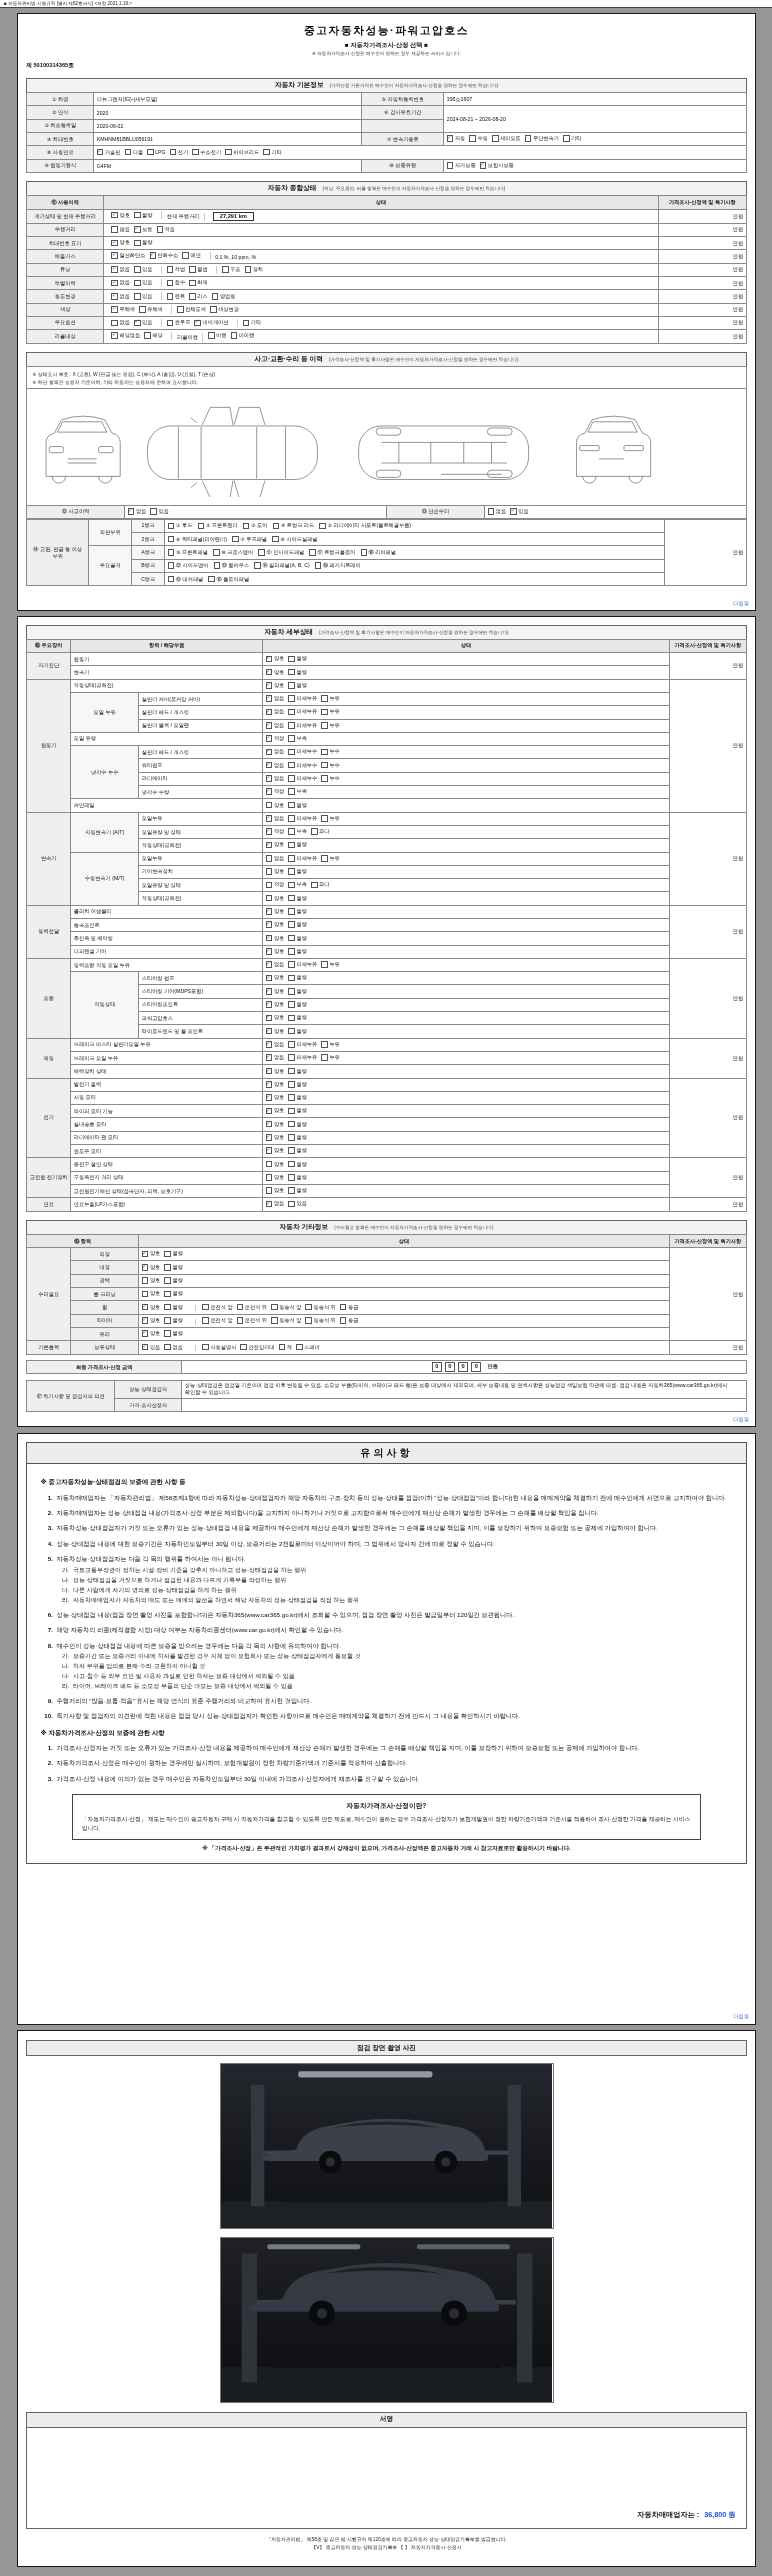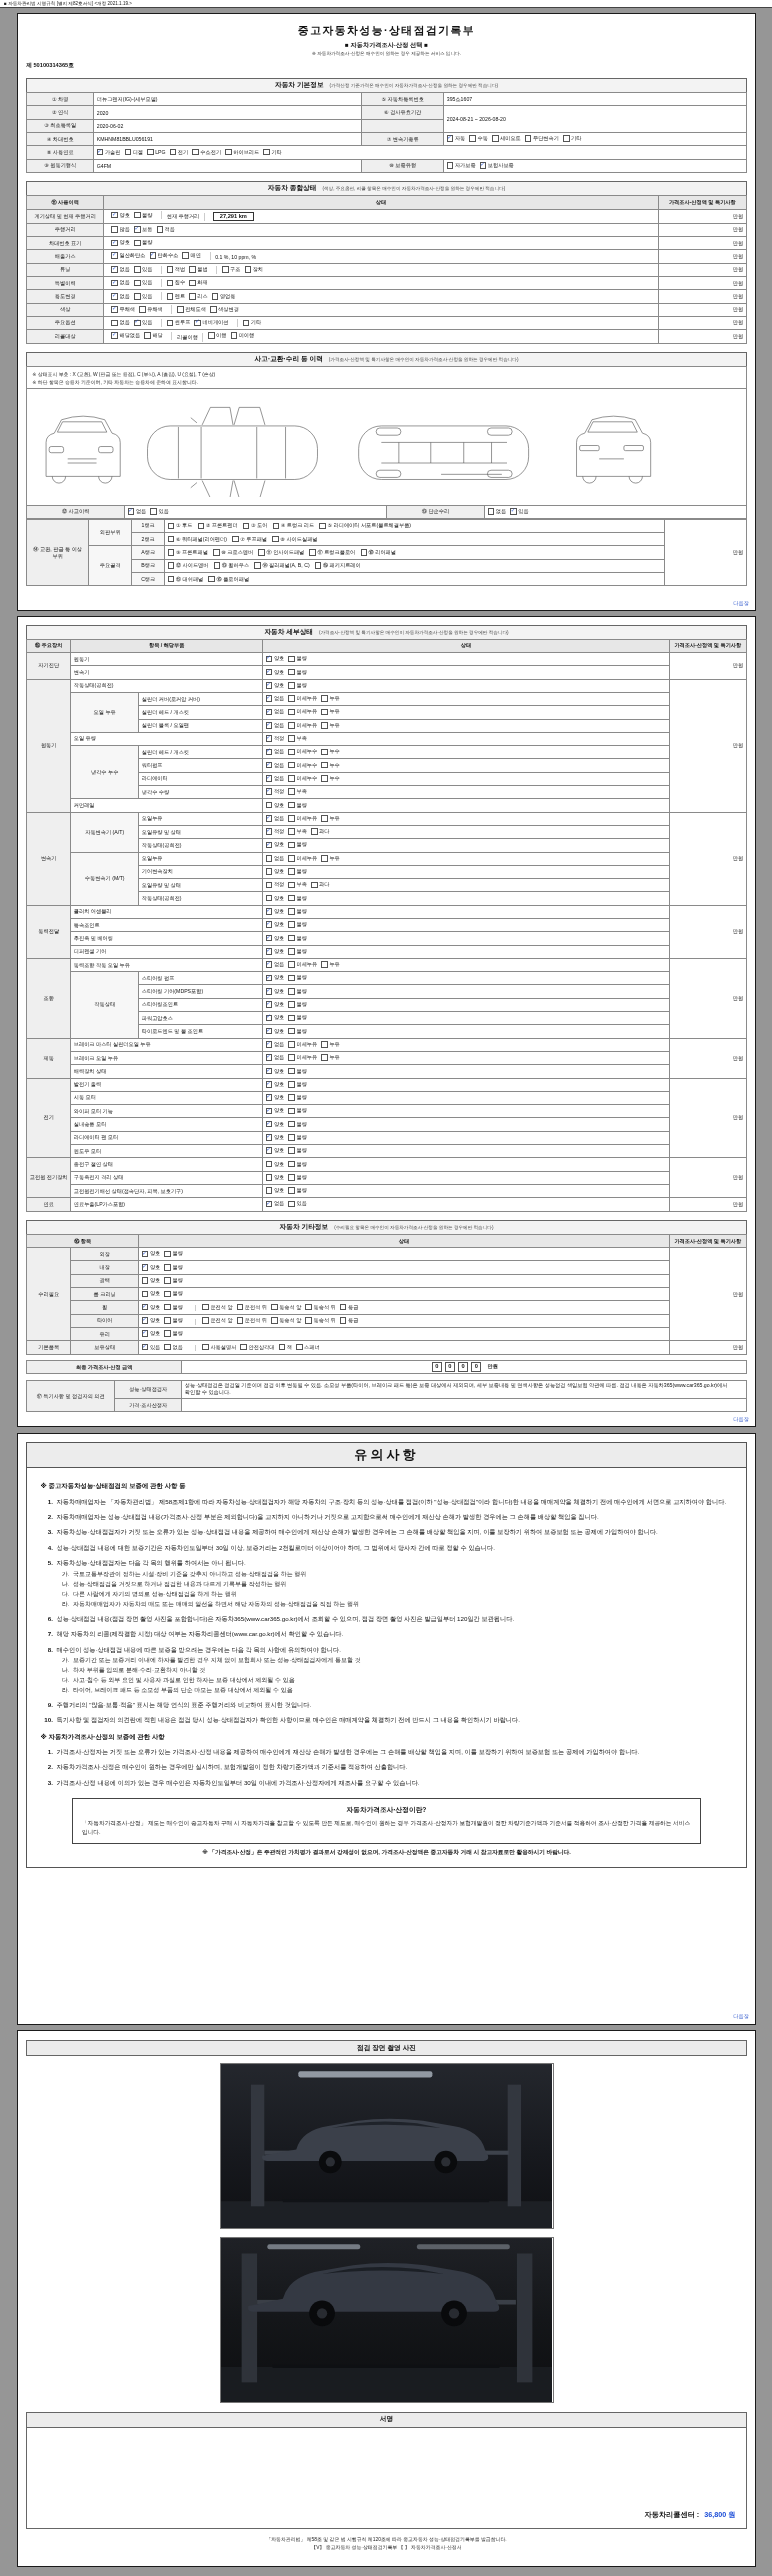--- a/index.html
+++ b/index.html
@@ -29,21 +29,21 @@
   .segtx{font-size:5.2px}
   .kmbox{border:0.5px solid #333;padding:0.5px 6.2px;font-weight:bold;margin-left:3.1px;font-size:5.7px}
   .extra{margin-left:8.2px;padding-left:6.2px;border-left:0.5px solid #ccc}
   .legend{font-size:4.9px;margin:1.5px 1px;color:#222}
   .legend-wrap{border:0.5px solid #8a8a8a;border-bottom:0;padding:2.1px 4.1px}
   .diagram-wrap{border:0.5px solid #8a8a8a;border-bottom:0;padding:5.2px 2.1px;text-align:center}
   .final-digits{text-align:center;font-weight:bold}
   .digit-box{display:inline-block;border:0.5px solid #555;width:8.2px;height:7.7px;line-height:7.7px;text-align:center;margin:0 1.5px;font-size:5.7px}
   .unit{margin-left:3.1px;font-size:5.2px}
   .rtext{font-size:4.9px;line-height:1.4;height:15.5px}
-  .notice-band{border:0.5px solid #555;background:#ececec;text-align:center;font-weight:bold;font-size:13px;letter-spacing:3.1px;padding:3.1px;margin-top:2.1px}
+  .notice-band{border:0.5px solid #555;background:#ececec;text-align:center;font-weight:bold;font-size:10px;letter-spacing:3.1px;padding:3.1px;margin-top:2.1px}
   .notice-box{border:0.5px solid #555;border-top:0;padding:7.2px 13.4px 9.3px}
   .nhead{font-weight:bold;font-size:6.4px;margin:7.2px 0 2.1px}
   .nitem{display:flex;font-size:6.2px;line-height:1.65;margin:5.2px 0 1px}
   .nno{flex:0 0 12.4px;text-align:right;margin-right:3.6px;font-weight:bold}
   .nsub{display:flex;font-size:6px;line-height:1.5;margin:1px 0 1px 17.5px;color:#222}
   .nsub .nno{font-weight:normal;flex:0 0 11.3px}
   .ntx{flex:1}
   .nbox{border:0.5px solid #444;margin:10.3px 31px 5.2px;padding:6.2px 9.3px}
   .nbox-title{font-weight:bold;font-size:6.7px;margin-bottom:4.1px;text-align:center}
   .nbox-text{font-size:5.7px;line-height:1.6}
@@ -59,21 +59,21 @@
   svg.lineart{stroke:#555;fill:none;stroke-width:1.2}
 </style>
 </head>
 <body>
 
 <div class="strip-top">
   <span>■ 자동차관리법 시행규칙 [별지 제82호서식] &lt;개정 2021.1.19.&gt;</span>
 </div>
 
 <div class="page" id="p1">
-  <div class="doc-title">중고자동차성능·상태점검기록부</div>
+  <div class="doc-title">중고자동차성능·파워고압호스</div>
   <div class="doc-sub">■ 자동차가격조사·산정 선택 ■</div>
   <div class="doc-subnote">※ 자동차가격조사·산정은 매수인이 원하는 경우 제공하는 서비스 입니다.</div>
   <div class="doc-no">제 50100314365호</div>
 
   <div class="secbar">
     <b>자동차 기본정보</b>
     <span class="snote">(가격산정 기준가격은 매수인이 자동차가격조사·산정을 원하는 경우에만 적습니다)</span>
   </div>
   <table class="f">
     <colgroup>
@@ -1430,21 +1430,21 @@
         <circle cx="452" cy="146" r="25" fill="#090a0c"></circle>
       <circle cx="196" cy="146" r="10" fill="#282b31"></circle>
         <circle cx="452" cy="146" r="10" fill="#282b31"></circle>
       <rect x="100" y="246" width="440" height="6" fill="#0e1013"></rect>
     </svg>
   </div>
 
   <div class="band" style="margin-top:9.3px">서명</div>
   <div class="sign-box">
     <div class="fee">
-      <span class="fee-label">자동차리콜센터 :</span>
+      <span class="fee-label">자동차매매업자는 :</span>
       <span class="fee-value">36,800 원</span>
     </div>
   </div>
   <div class="footer-lines">
     <div>「자동차관리법」 제58조 및 같은 법 시행규칙 제120조에 따라 중고자동차 성능·상태점검기록부를 발급합니다.</div>
     <div>【V】 중고자동차 성능·상태점검기록부      【 】 자동차가격조사·산정서</div>
   </div>
 </div>
 
 

